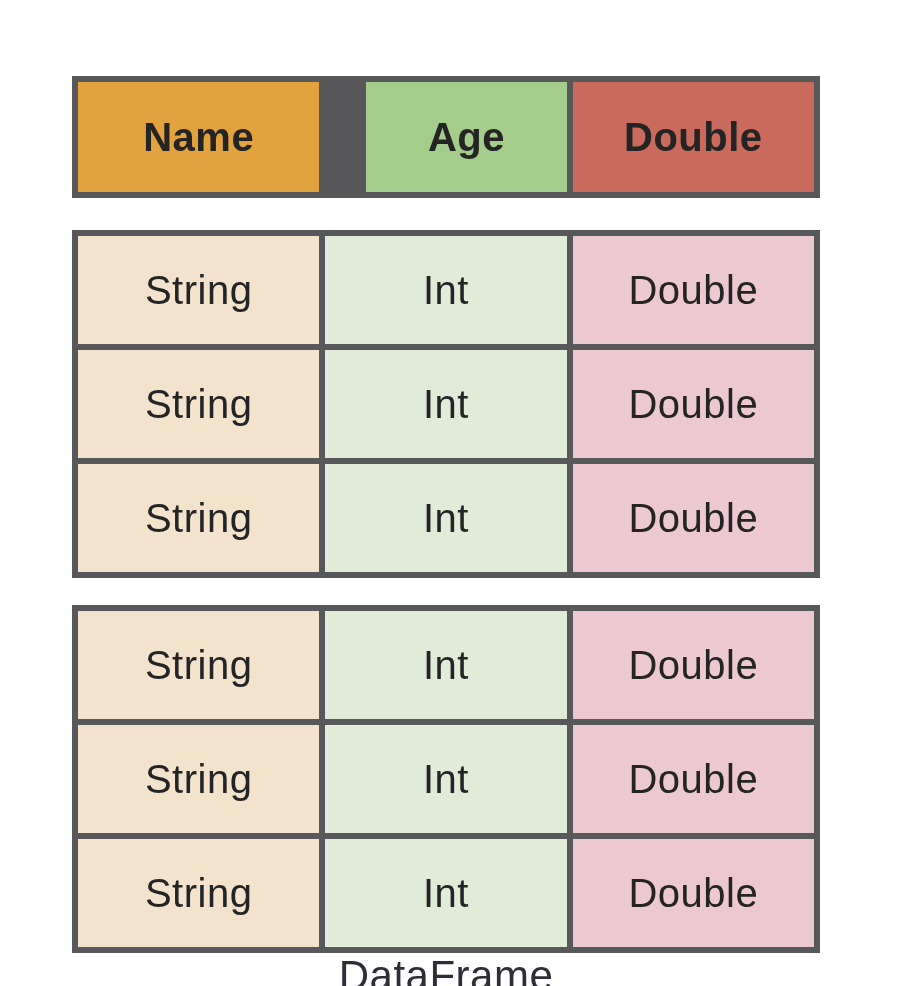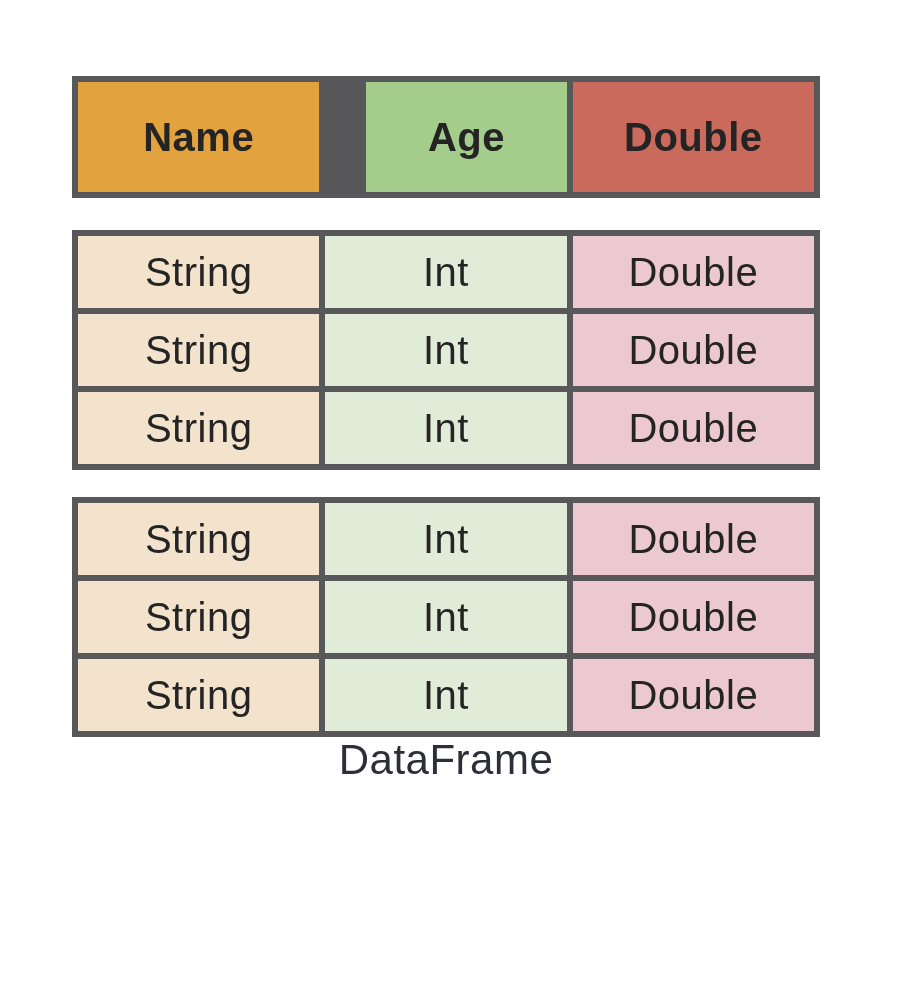--- a/index.html
+++ b/index.html
@@ -31,21 +31,21 @@
   }
   .cell {
     display: flex;
     align-items: center;
     justify-content: center;
     font-size: 40px;
     color: #242424;
     letter-spacing: 0.5px;
   }
   .header-block .cell { height: 110px; font-weight: bold; }
-  .body-block .cell   { height: 72px; }
+  .body-block .cell   { height: 108px; }
   .body-block-1 { margin-top: 32px; }
   .body-block-2 { margin-top: 27px; }
   .caption {
     text-align: center;
     font-size: 42px;
     line-height: 1.1;
     color: #2e2e38;
     letter-spacing: 0.5px;
   }
 </style>

